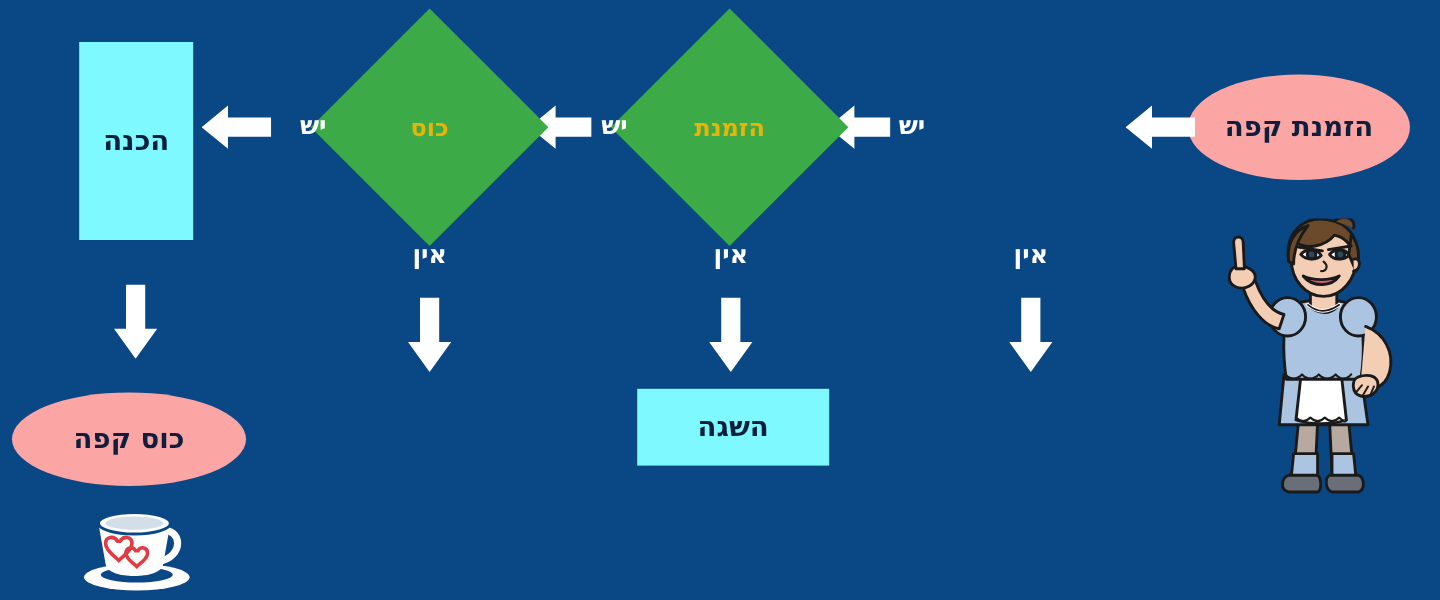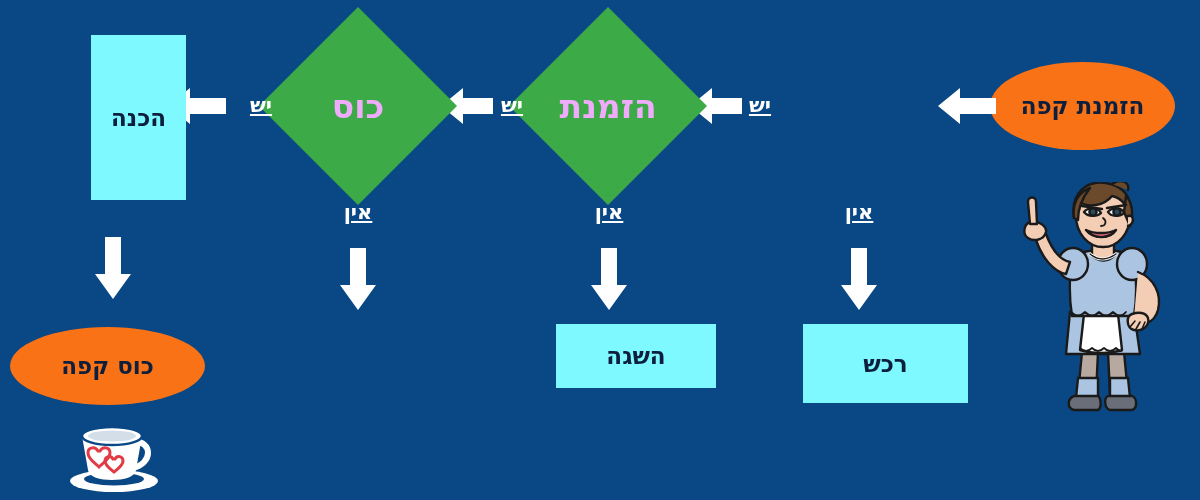--- a/index.html
+++ b/index.html
@@ -25,60 +25,58 @@
     box-sizing: border-box;
     display: flex;
     align-items: center;
     justify-content: center;
     color: #0d1f3c;
     font-weight: bold;
     direction: rtl;
     unicode-bidi: bidi-override;
   }
   .terminal {
-    background: #f97316;
+    background: #fca5a5;
     border-radius: 50%;
     font-size: 23px;
   }
   .process {
     background: #7df9ff;
     font-size: 23px;
-    margin-left: 25px;
   }
   .decision-wrap {
     position: absolute;
   }
   .decision-shape {
     position: absolute;
     inset: 0;
     background: #3cab47;
     transform: rotate(45deg);
   }
   .decision-label {
     position: absolute;
     inset: 0;
     display: flex;
     align-items: center;
     justify-content: center;
-    color: #f0abfc;
+    color: #eab308;
     font-weight: bold;
-    font-size: 33px;
+    font-size: 20px;
     direction: rtl;
     unicode-bidi: bidi-override;
   }
   .edge-label {
     position: absolute;
     color: #ffffff;
     font-weight: bold;
     font-size: 21px;
     direction: rtl;
     unicode-bidi: bidi-override;
     text-align: center;
     white-space: nowrap;
-    text-decoration: underline;
   }
   .arrow {
     position: absolute;
   }
   .arrow svg { display: block; }
   .clip { position: absolute; }
   .clip svg { display: block; }
 </style>
 </head>
 <body>
@@ -160,23 +158,20 @@
   <div class="node process" style="left:531px; top:324px; width:160px; height:64px;">
     <span>השגה</span>
   </div>
 
   <div class="edge-label" style="left:834px; top:200px; width:50px;">אין</div>
   <div class="arrow" style="left:838px; top:248px; width:42px; height:62px;">
     <svg width="42" height="62" viewBox="0 0 42 62">
       <polygon points="21,62 3,37 13,37 13,0 29,0 29,37 39,37" fill="#ffffff"></polygon>
     </svg>
   </div>
-  <div class="node process" style="left:778px; top:324px; width:165px; height:79px;">
-    <span>רכש</span>
-  </div>
 
   <div class="clip" style="left:62px; top:418px; width:105px; height:78px;">
     <svg width="105" height="78" viewBox="0 0 105 78">
 
       <ellipse cx="52" cy="63" rx="44" ry="11" fill="#ffffff"></ellipse>
       <ellipse cx="52" cy="61" rx="30" ry="6.5" fill="#0a4785"></ellipse>
 
       <path d="M72 24 C 90 22, 92 46, 70 50" fill="none" stroke="#ffffff" stroke-width="6"></path>
 
       <path d="M20 18 L26 52 C27 59, 38 62, 50 62 C62 62, 73 59, 74 52 L80 18 Z" fill="#ffffff"></path>

